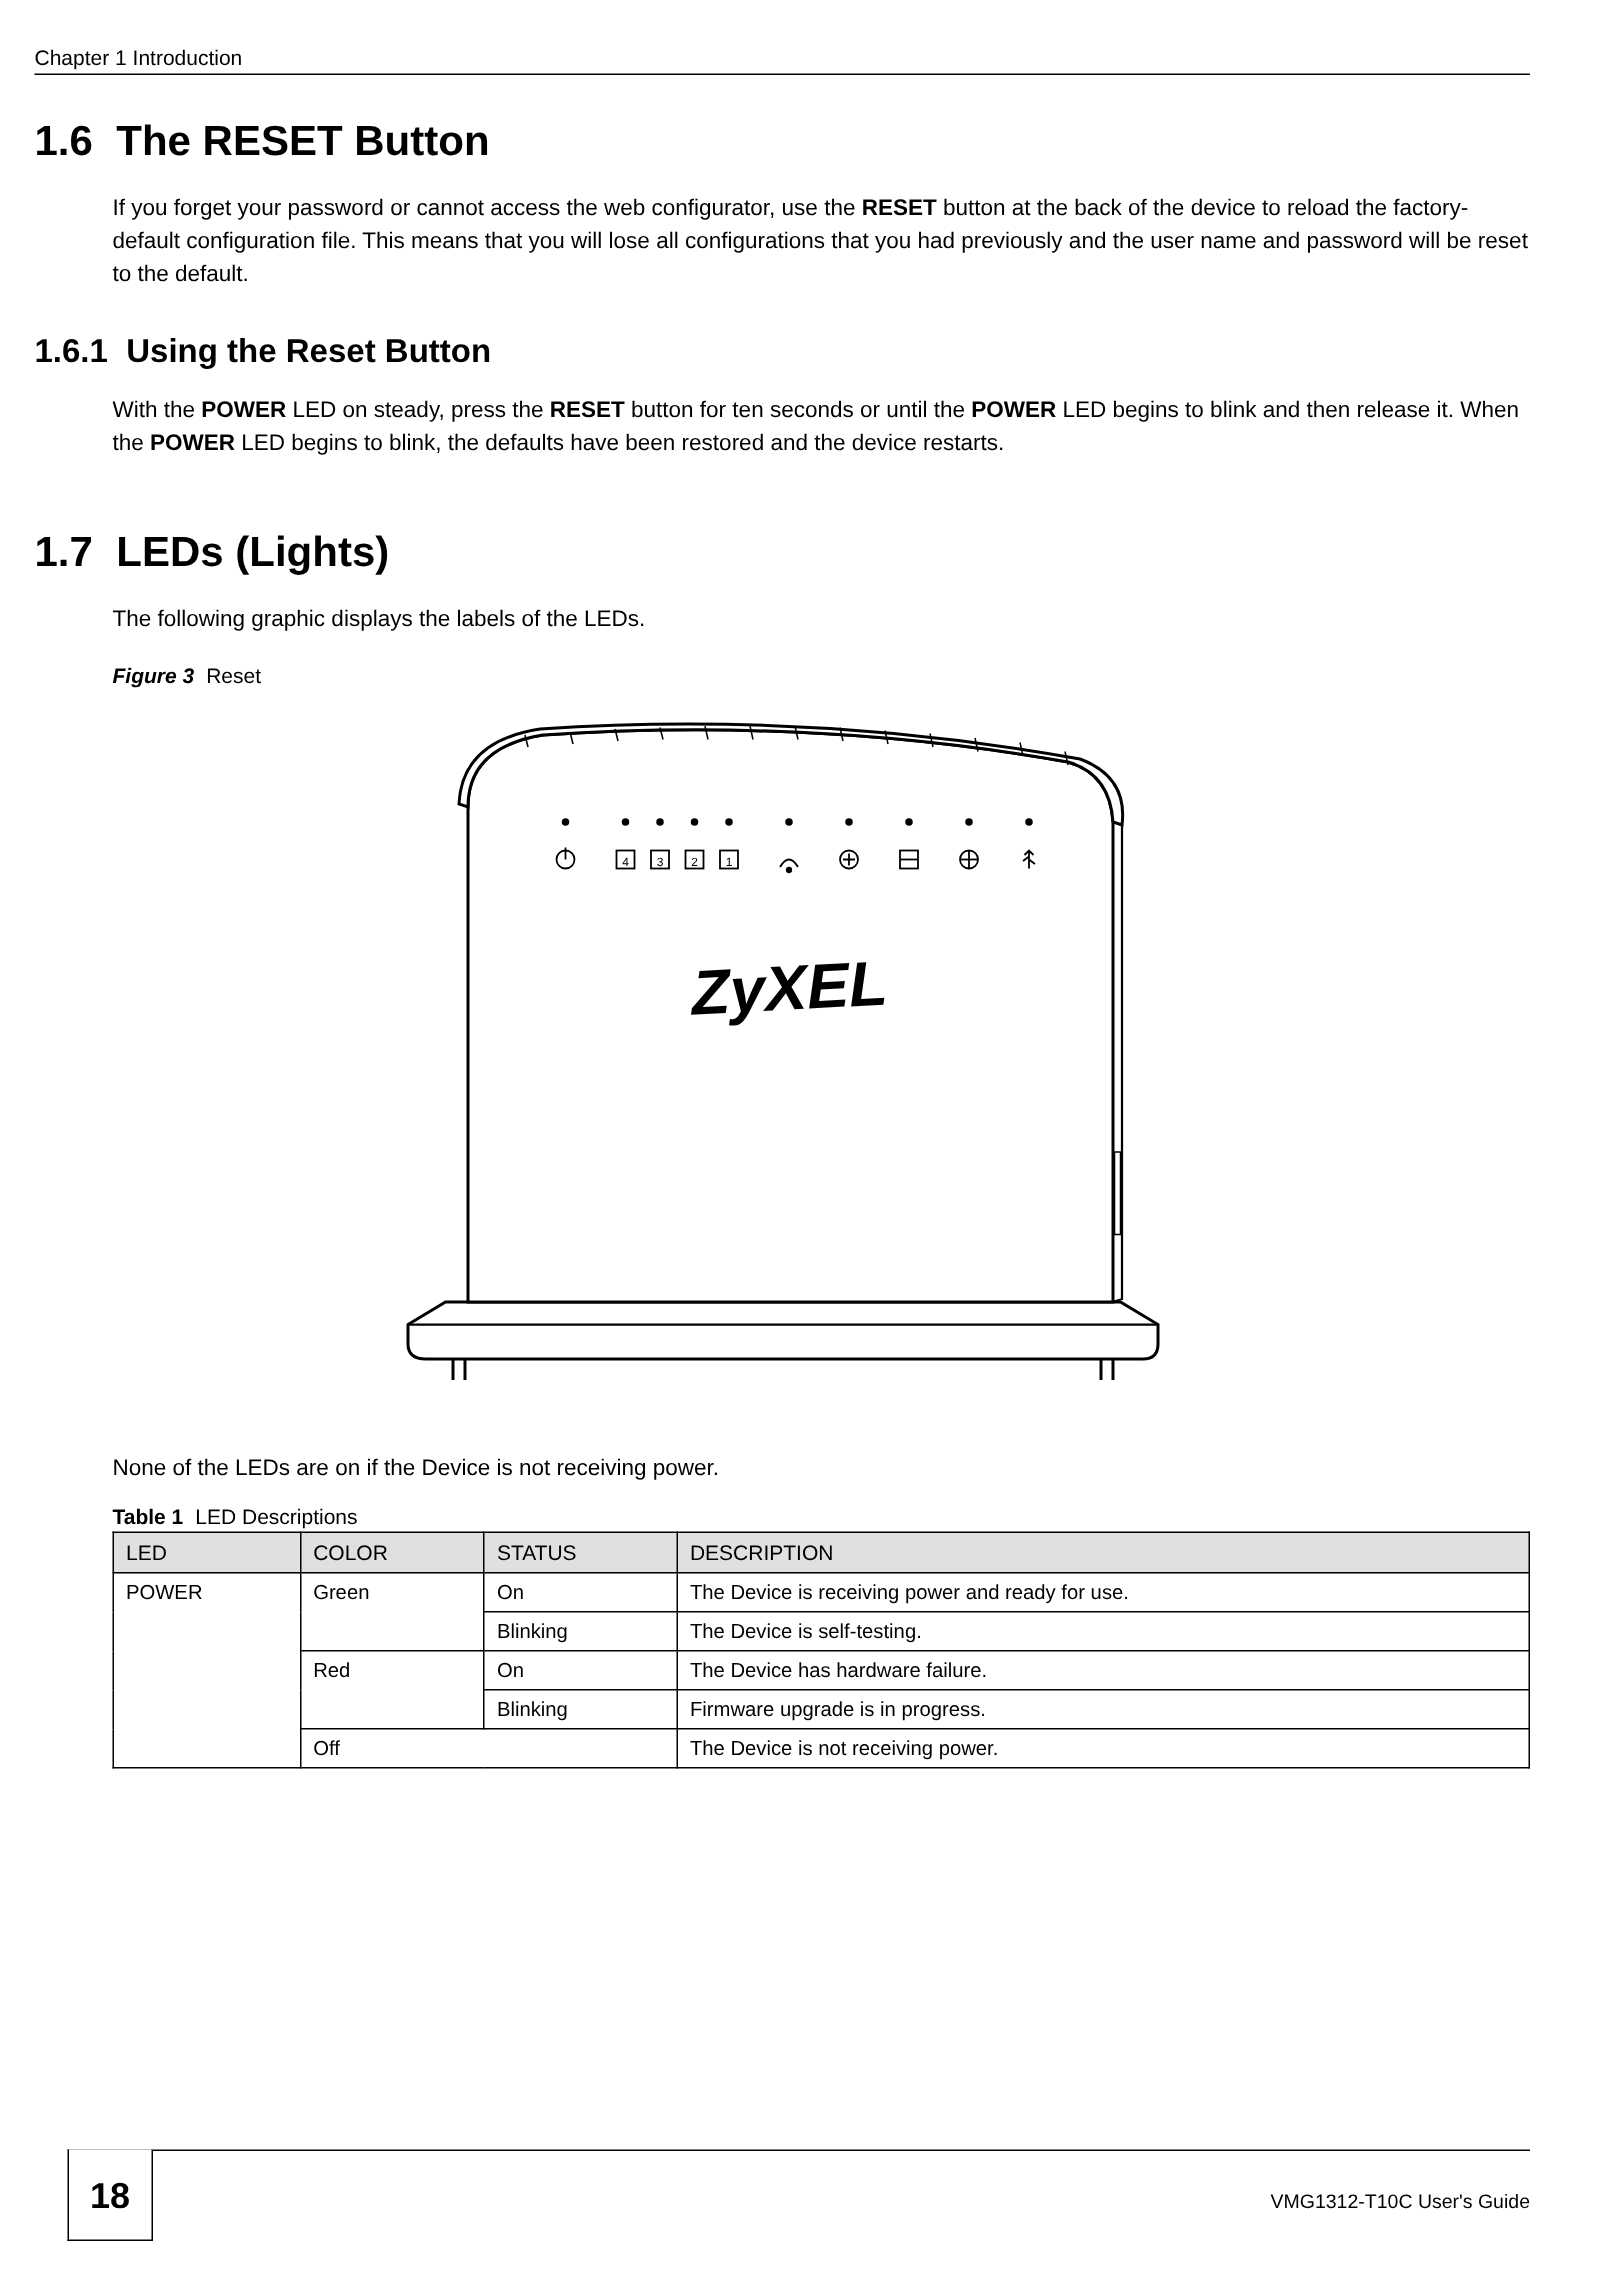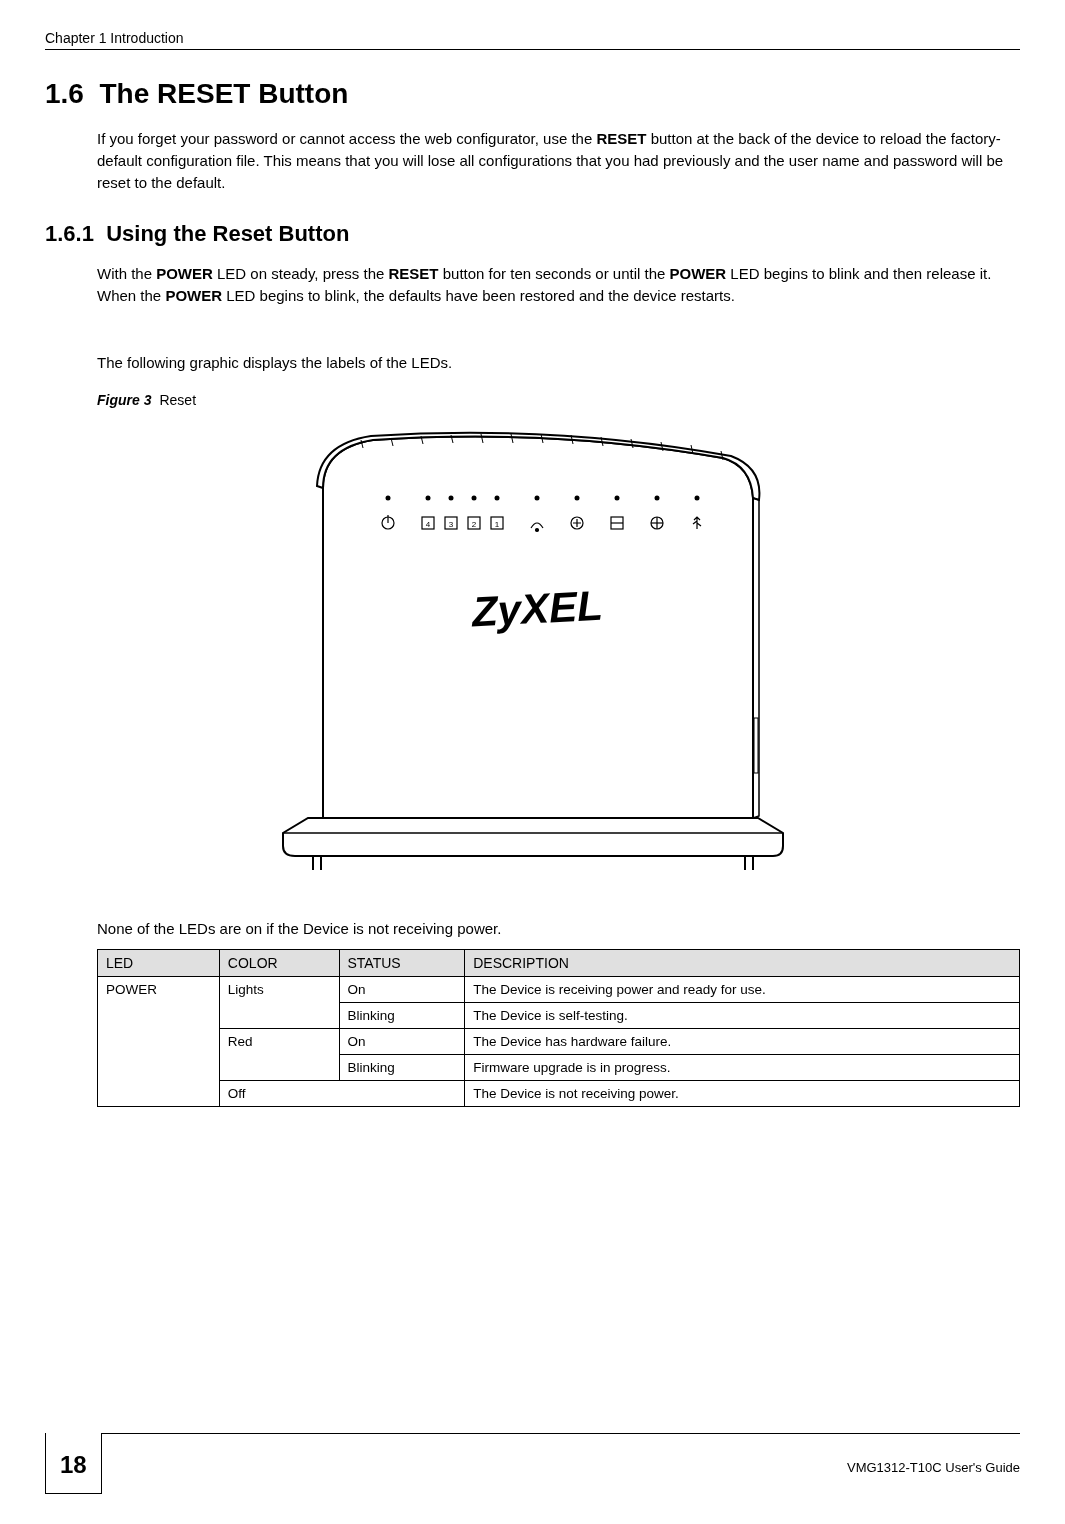--- a/index.html
+++ b/index.html
@@ -11,21 +11,21 @@
       font-family: Verdana, Geneva, sans-serif;
       font-size: 14px;
       color: #000;
       background: #fff;
       width: 1065px;
       height: 1524px;
       position: relative;
       padding: 0;
     }
     .page {
-      padding: 30px 45px 0 45px;
+      padding: 30px 45px 0 23px;
     }
     .header-line {
       border-bottom: 1.5px solid #000;
       padding-bottom: 3px;
       margin-bottom: 28px;
     }
     .header-text {
       font-size: 14px;
       font-family: Arial, sans-serif;
     }
@@ -156,20 +156,23 @@
   <h3 class="h3">
     <span>1.6.1</span>&nbsp;&nbsp;<span>Using the Reset Button</span>
   </h3>
 
   <p class="body-text">
     <span>With the </span><b>POWER</b><span> LED on steady, press the </span><b>RESET</b><span> button for ten seconds or until the </span><b>POWER</b><span> LED begins to blink and then release it. When the </span><b>POWER</b><span> LED begins to blink, the defaults have been restored and the device restarts.</span>
   </p>
 
   <div class="section-gap"></div>
 
+  <h2 class="h2">
+    <span>1.7</span>&nbsp;&nbsp;<span>LEDs (Lights)</span>
+  </h2>
 
   <p class="body-text">
     <span>The following graphic displays the labels of the LEDs.</span>
   </p>
 
   <div class="figure-caption">
     <b>Figure 3</b><span>Reset</span>
   </div>
 
   <div class="device-figure">
@@ -252,34 +255,37 @@
       </g>
 
       <text x="285" y="205" font-family="Arial Black, Arial" font-size="42" font-weight="900" font-style="italic" text-anchor="middle" fill="#000" transform="rotate(-3 285 205)">ZyXEL</text>
     </svg>
   </div>
 
   <p class="body-text">
     <span>None of the LEDs are on if the Device is not receiving power.</span>
   </p>
 
+  <div class="table-caption">
+    <b>Table 1</b><span>LED Descriptions</span>
+  </div>
 
   <table class="led-table">
     <thead>
       <tr>
         <th>LED</th>
         <th>COLOR</th>
         <th>STATUS</th>
         <th>DESCRIPTION</th>
       </tr>
     </thead>
     <tbody>
       <tr>
         <td rowspan="5">POWER</td>
-        <td rowspan="2">Lights</td>
+        <td rowspan="2">Green</td>
         <td>On</td>
         <td>The Device is receiving power and ready for use.</td>
       </tr>
       <tr>
         <td>Blinking</td>
         <td>The Device is self-testing.</td>
       </tr>
       <tr>
         <td rowspan="2">Red</td>
         <td>On</td>

